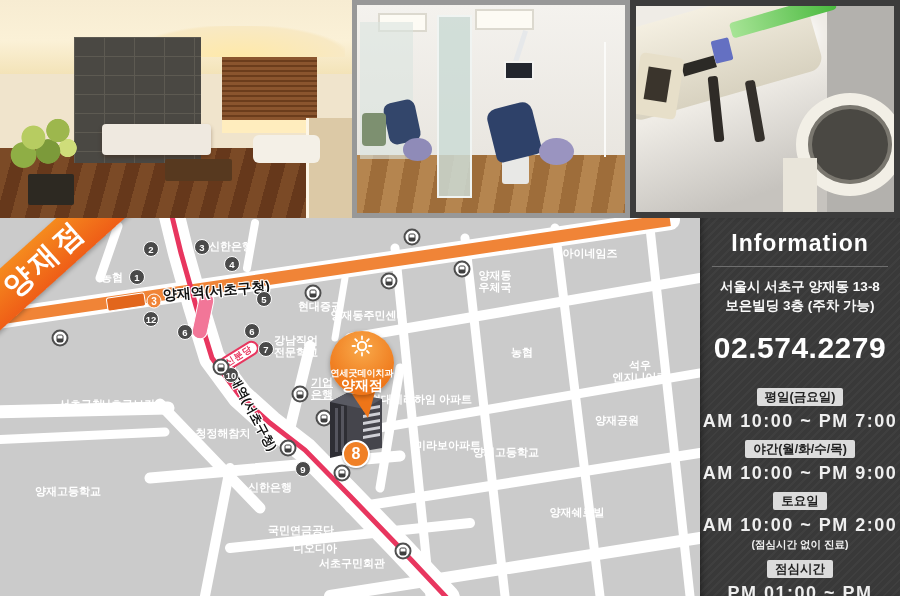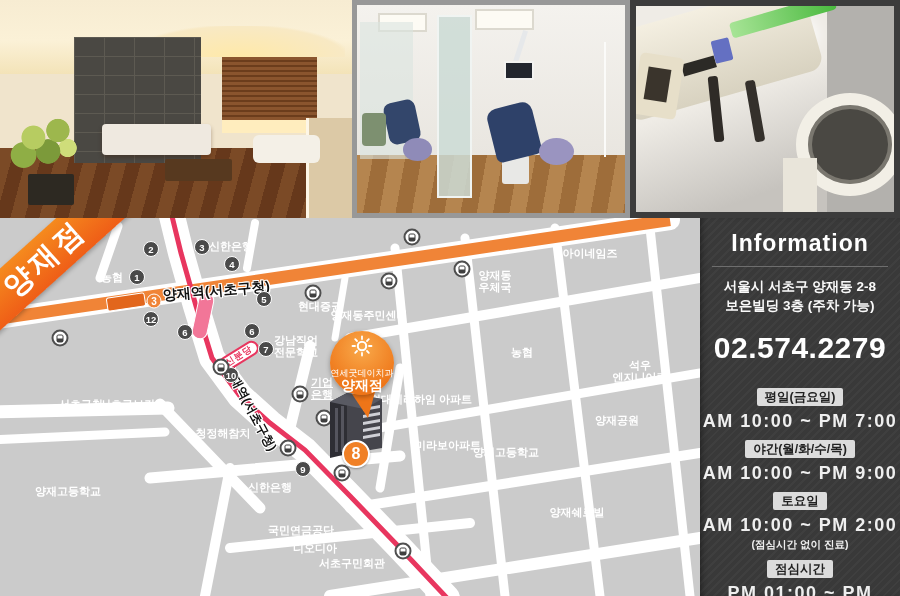--- a/index.html
+++ b/index.html
@@ -90,21 +90,21 @@
   .ribbon{position:absolute;left:-85px;top:18px;width:260px;height:46px;background:linear-gradient(180deg,#f58a1e,#ef5e17);
         transform:rotate(-42deg);display:flex;align-items:center;justify-content:center;z-index:30;
         box-shadow:0 2px 4px rgba(0,0,0,.25);}
   .ribbon span{color:#fff;font-size:29px;font-weight:bold;letter-spacing:4px;}
   .bld{position:absolute;left:330px;top:170px;z-index:2;}
   .tail{position:absolute;left:350px;top:168px;z-index:3;}
   .balloon{position:absolute;left:330px;top:113px;width:64px;height:64px;border-radius:50%;z-index:4;
         background:radial-gradient(circle at 50% 28%,#f9a94a,#ee7518 75%);display:flex;flex-direction:column;
         align-items:center;justify-content:flex-start;box-shadow:0 2px 5px rgba(0,0,0,.3);}
   .balloon .sun{margin-top:4px;}
-  .balloon .l1{color:#fff;font-size:9px;font-weight:normal;line-height:10px;margin-top:11px;white-space:nowrap;}
+  .balloon .l1{color:#fff;font-size:9px;font-weight:bold;line-height:10px;margin-top:11px;white-space:nowrap;}
   .balloon .l2{color:#fff;font-size:14px;font-weight:bold;line-height:15px;}
 
   
   .info{position:absolute;left:700px;top:218px;width:200px;height:378px;color:#fff;text-align:center;
         background:repeating-linear-gradient(135deg,rgba(255,255,255,.03) 0 2px,rgba(0,0,0,0) 2px 6px),#393939;
         box-shadow:inset 6px 0 8px -6px rgba(0,0,0,.6);}
   .info-title{margin-top:12px;font-size:23px;font-weight:bold;letter-spacing:1px;color:#fff;}
   .info-divider{width:176px;height:1px;background:#6e6e6e;margin:9px auto 10px auto;}
   .addr{font-size:13.5px;font-weight:bold;line-height:19px;color:#fafafa;}
   .phone{margin-top:16px;font-size:30px;font-weight:bold;letter-spacing:.5px;color:#fff;}
@@ -318,21 +318,21 @@
 
     <div class="ribbon">
       <span>양재점</span>
     </div>
   </div>
 
   <div class="info">
     <div class="info-title">Information</div>
     <div class="info-divider"></div>
     <div class="addr">
-      <div>서울시 서초구 양재동 2-8</div>
+      <div>서울시 서초구 양재동 13-8</div>
       <div>보은빌딩  3층 (주차 가능)</div>
     </div>
     <div class="phone">02.574.2279</div>
     <div class="hours">
       <div class="hour-group">
         <span class="badge">평일(금요일)</span>
         <div class="time">AM 10:00 ~ PM 7:00</div>
       </div>
       <div class="hour-group">
         <span class="badge">야간(월/화/수/목)</span>

